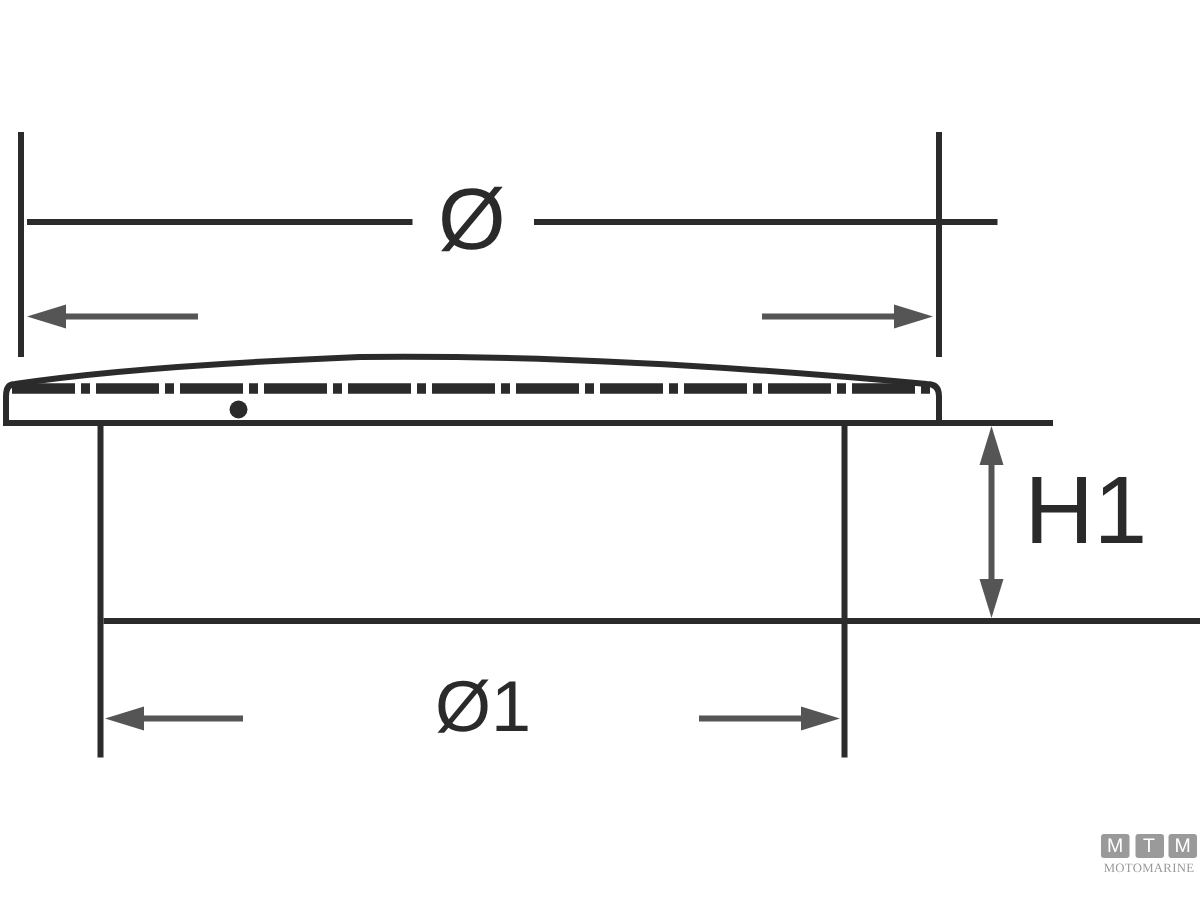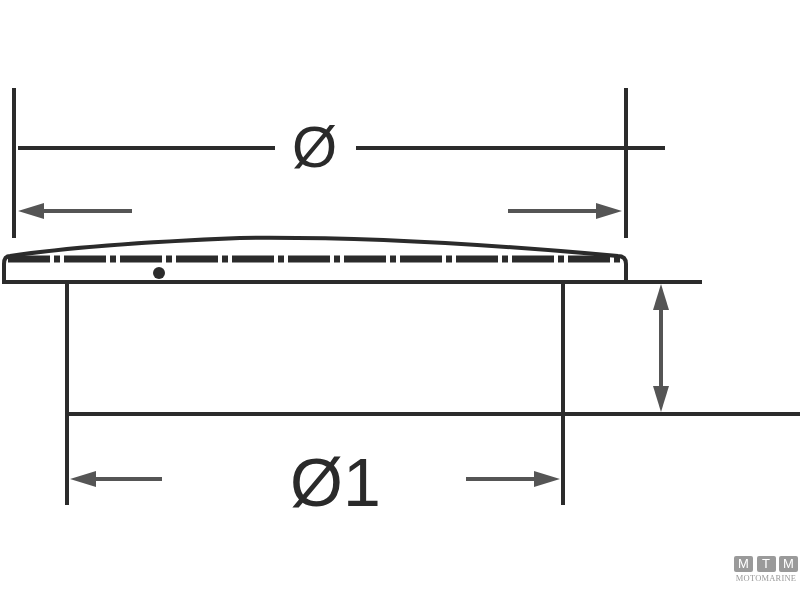--- a/index.html
+++ b/index.html
@@ -1,20 +1,20 @@
 <!DOCTYPE html>
 <html><head>
 <meta charset="utf-8">
 <style>
   html,body{margin:0;padding:0;background:#fff;}
   #stage{position:relative;width:800px;height:600px;overflow:hidden;background:#fff;}
   svg{position:absolute;left:0;top:0;}
   .lbl{position:absolute;font-family:"Liberation Sans",sans-serif;color:#2a2a2a;font-weight:normal;line-height:1;}
   #lbl-d{left:292px;top:118px;font-size:58px;}
-  #lbl-d1{left:290px;top:448px;font-size:68px;}
+  #lbl-d1{left:290px;top:448px;font-size:48px;}
   #lbl-h1{left:683px;top:308px;font-size:64px;}
   #logo{position:absolute;left:734px;top:556px;width:64px;text-align:center;}
   #logo .boxes{display:flex;justify-content:space-between;}
   #logo .box{width:19px;height:16px;background:#9a9a9a;color:#fff;font-family:"Liberation Sans",sans-serif;font-size:13px;line-height:16px;text-align:center;border-radius:2px;}
   #logo .brand{font-family:Liberation Serif, serif;font-size:8.5px;color:#9a9a9a;letter-spacing:0.2px;margin-top:1px;}
 </style>
 </head>
 <body>
 
 <div id="stage">
@@ -60,20 +60,21 @@
     <g stroke="#555" stroke-width="4" fill="#555">
       <line x1="162" y1="479" x2="84" y2="479"></line>
       <path d="M70,479 L96,471 L96,487 z" stroke="none"></path>
       <line x1="466" y1="479" x2="546" y2="479"></line>
       <path d="M560,479 L534,471 L534,487 z" stroke="none"></path>
     </g>
   </svg>
 
   <div id="lbl-d" class="lbl">Ø</div>
   <div id="lbl-d1" class="lbl">Ø1</div>
+  <div id="lbl-h1" class="lbl">H1</div>
 
   <div id="logo">
     <div class="boxes">
       <div class="box">M</div>
       <div class="box">T</div>
       <div class="box">M</div>
     </div>
     <div class="brand">MOTOMARINE</div>
   </div>
 </div>

